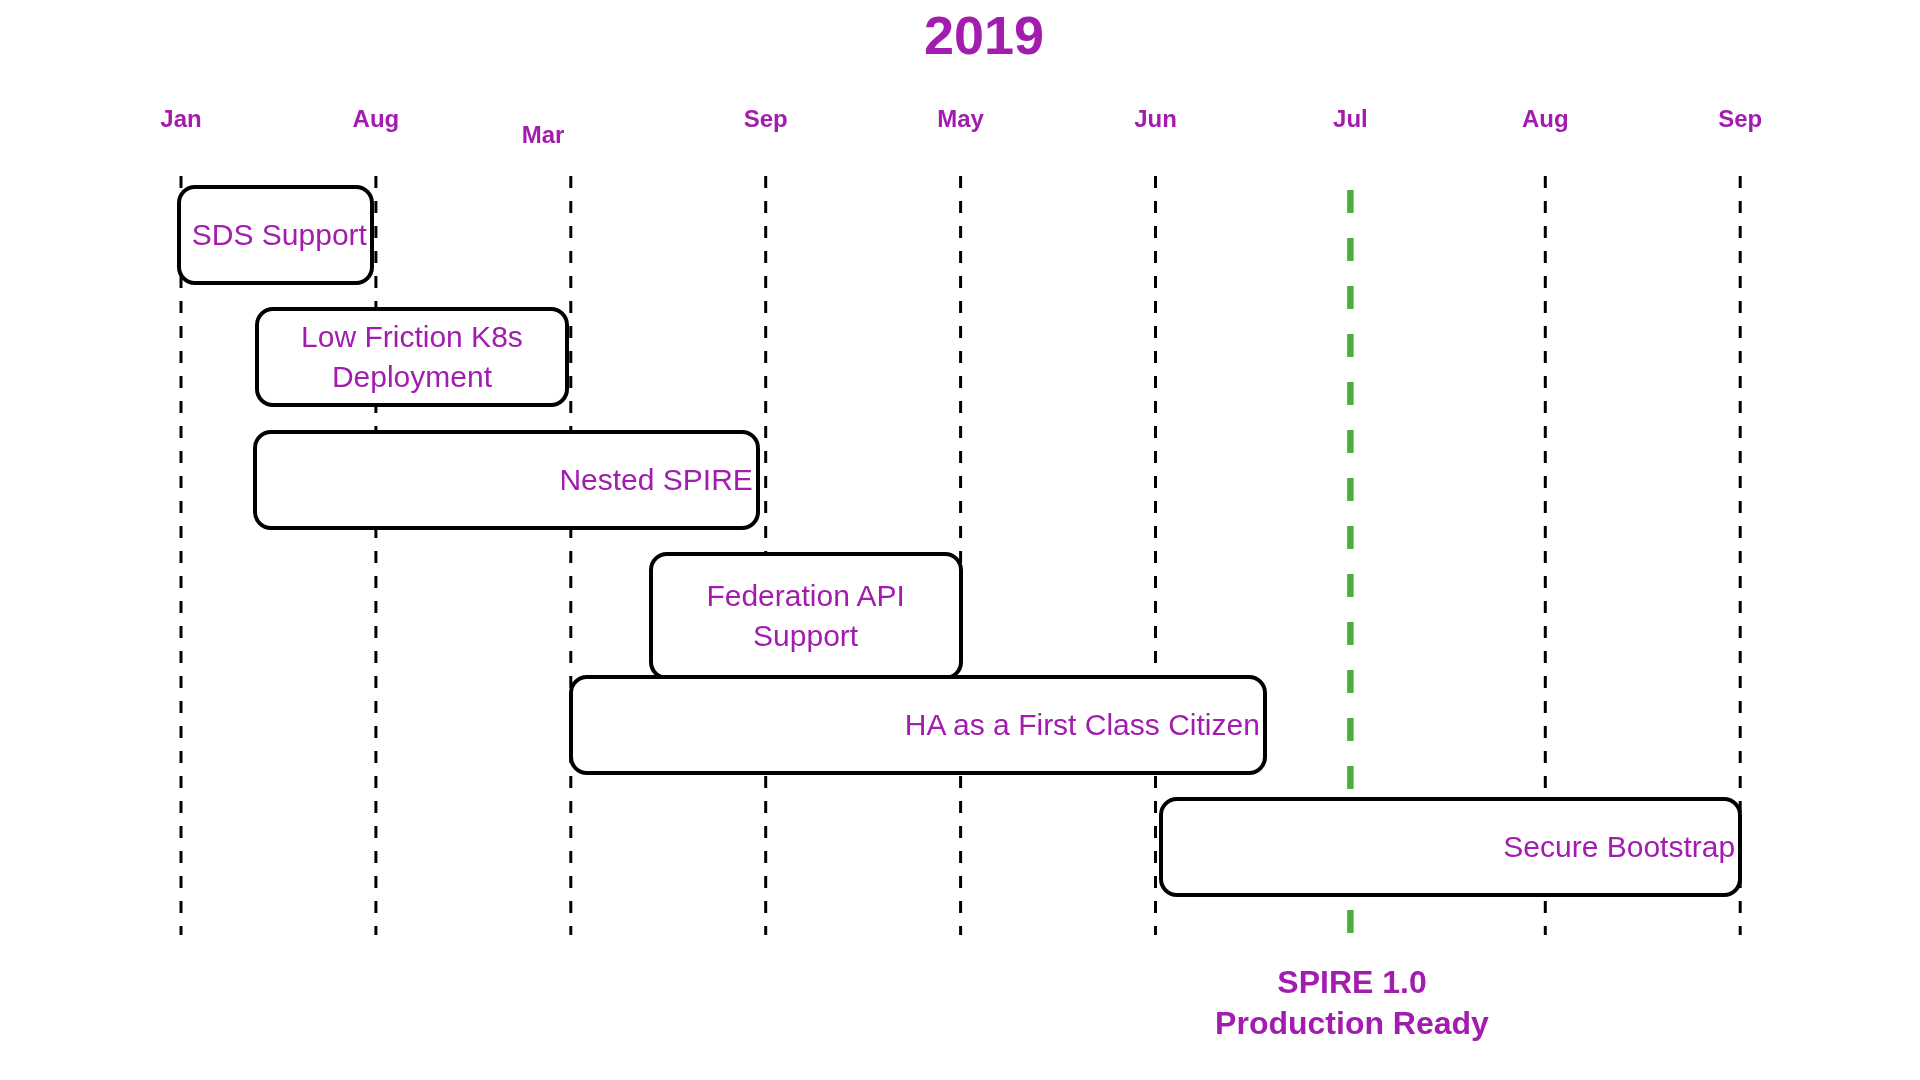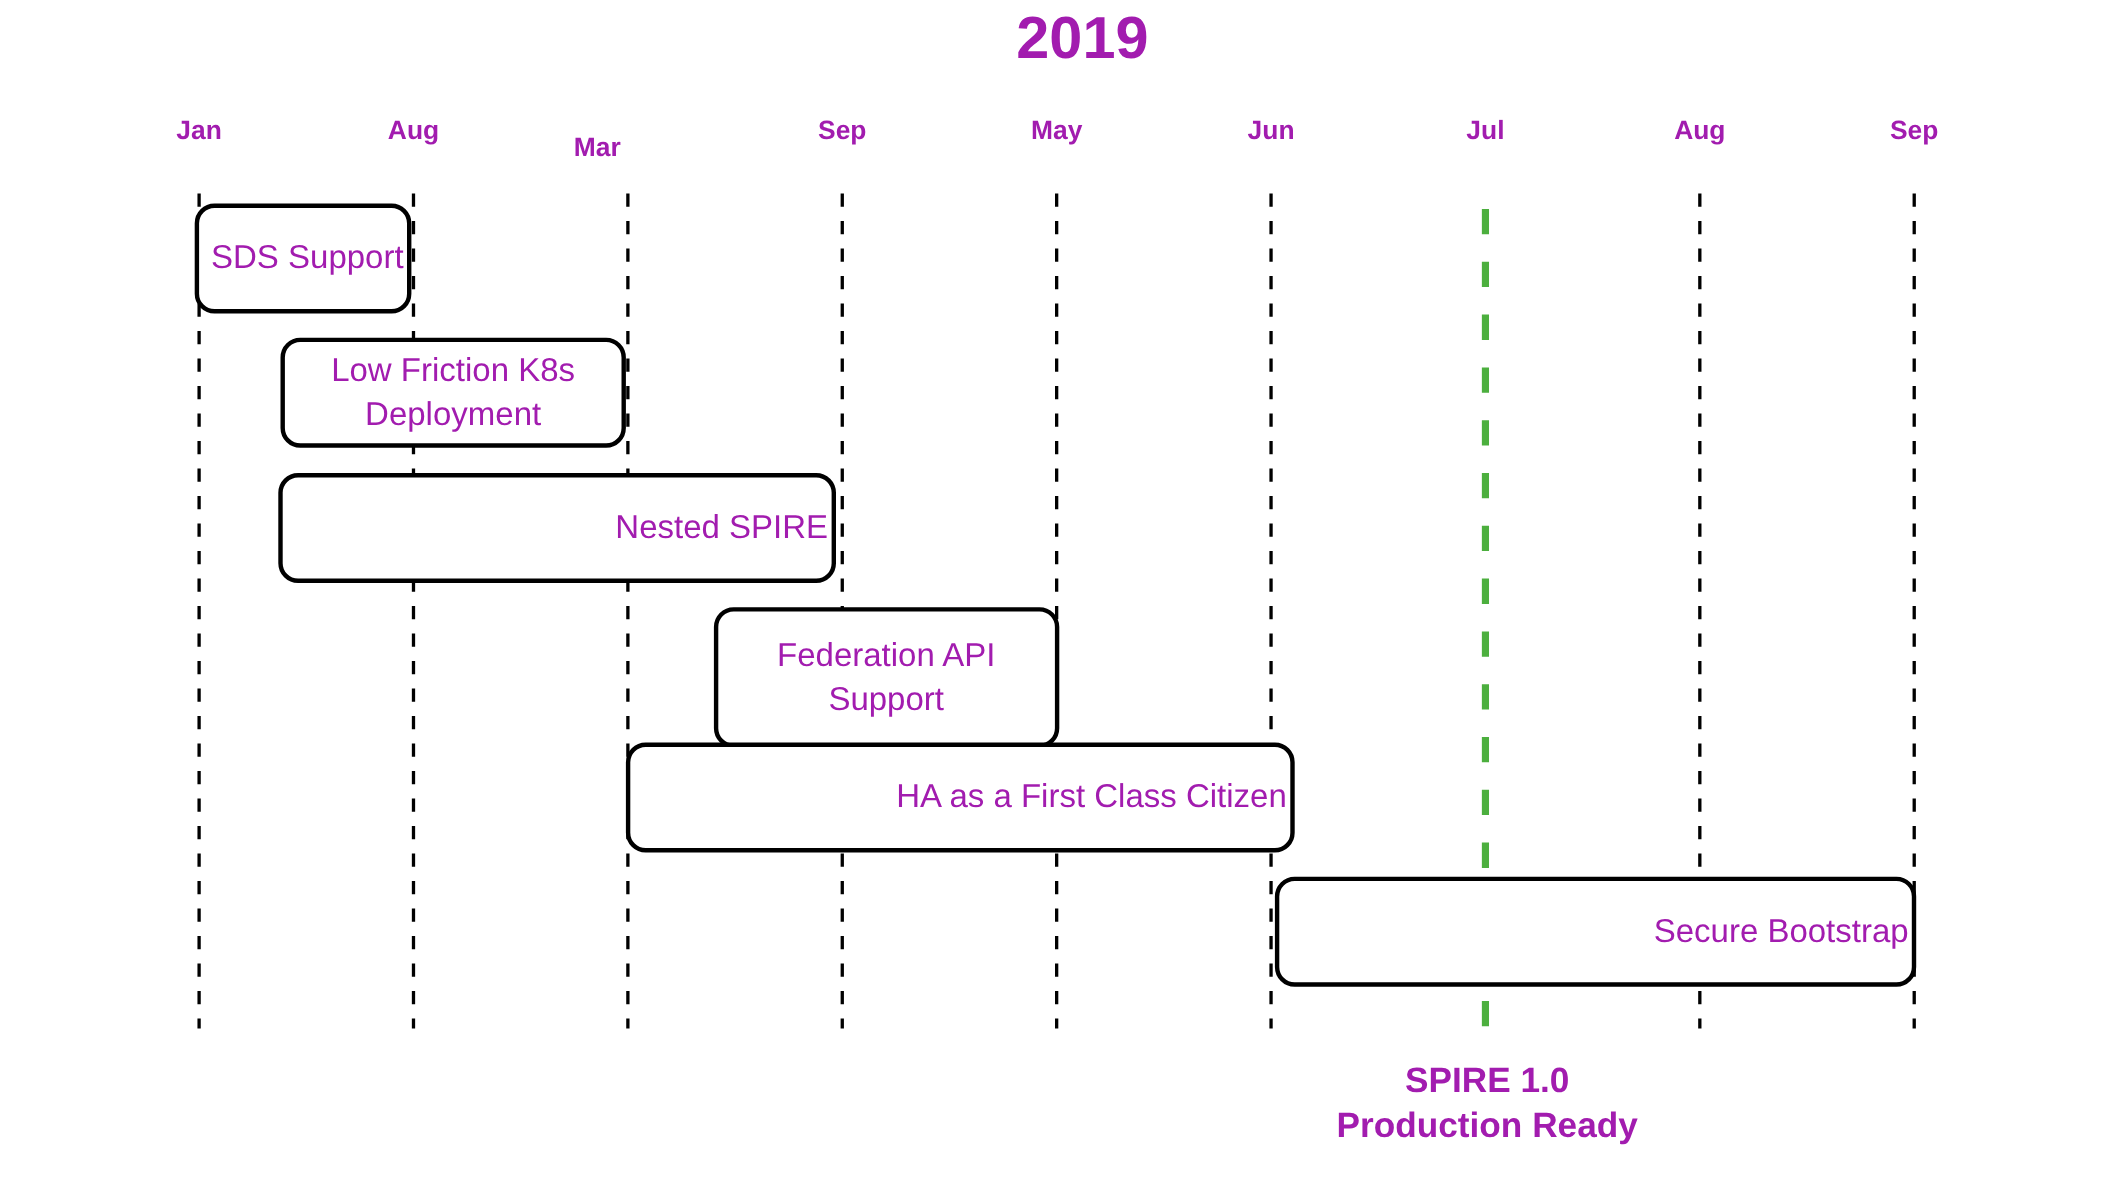--- a/index.html
+++ b/index.html
@@ -100,21 +100,21 @@
       </div>
       <div class="task-box" style="left: 255.062px; width: 313.789px; top: 307.4px; height: 100px; border-color: rgb(0, 0, 0); background: rgb(255, 255, 255);">
         <span>Low Friction K8s Deployment</span>
       </div>
       <div class="task-box" style="left: 253.113px; width: 506.74px; top: 429.8px; height: 100px; border-color: rgb(0, 0, 0); background: rgb(255, 255, 255);">
         <span>Nested SPIRE</span>
       </div>
       <div class="task-box" style="left: 648.76px; width: 313.789px; top: 552.2px; height: 128px; border-color: rgb(0, 0, 0); background: rgb(255, 255, 255);">
         <span>Federation API Support</span>
       </div>
-      <div class="task-box" style="left: 568.851px; width: 608px; top: 674.6px; height: 100px; border-color: rgb(0, 0, 0); background: rgb(255, 255, 255);">
+      <div class="task-box" style="left: 568.851px; width: 698px; top: 674.6px; height: 100px; border-color: rgb(0, 0, 0); background: rgb(255, 255, 255);">
         <span>HA as a First Class Citizen</span>
       </div>
       <div class="task-box" style="left: 1159.4px; width: 582.751px; top: 797px; height: 100px; border-color: rgb(0, 0, 0); background: rgb(255, 255, 255);">
         <span>Secure Bootstrap</span>
       </div>
     </div>
   <div class="milestone">
     <div>SPIRE 1.0</div>
     <div>Production Ready</div>
   </div>

